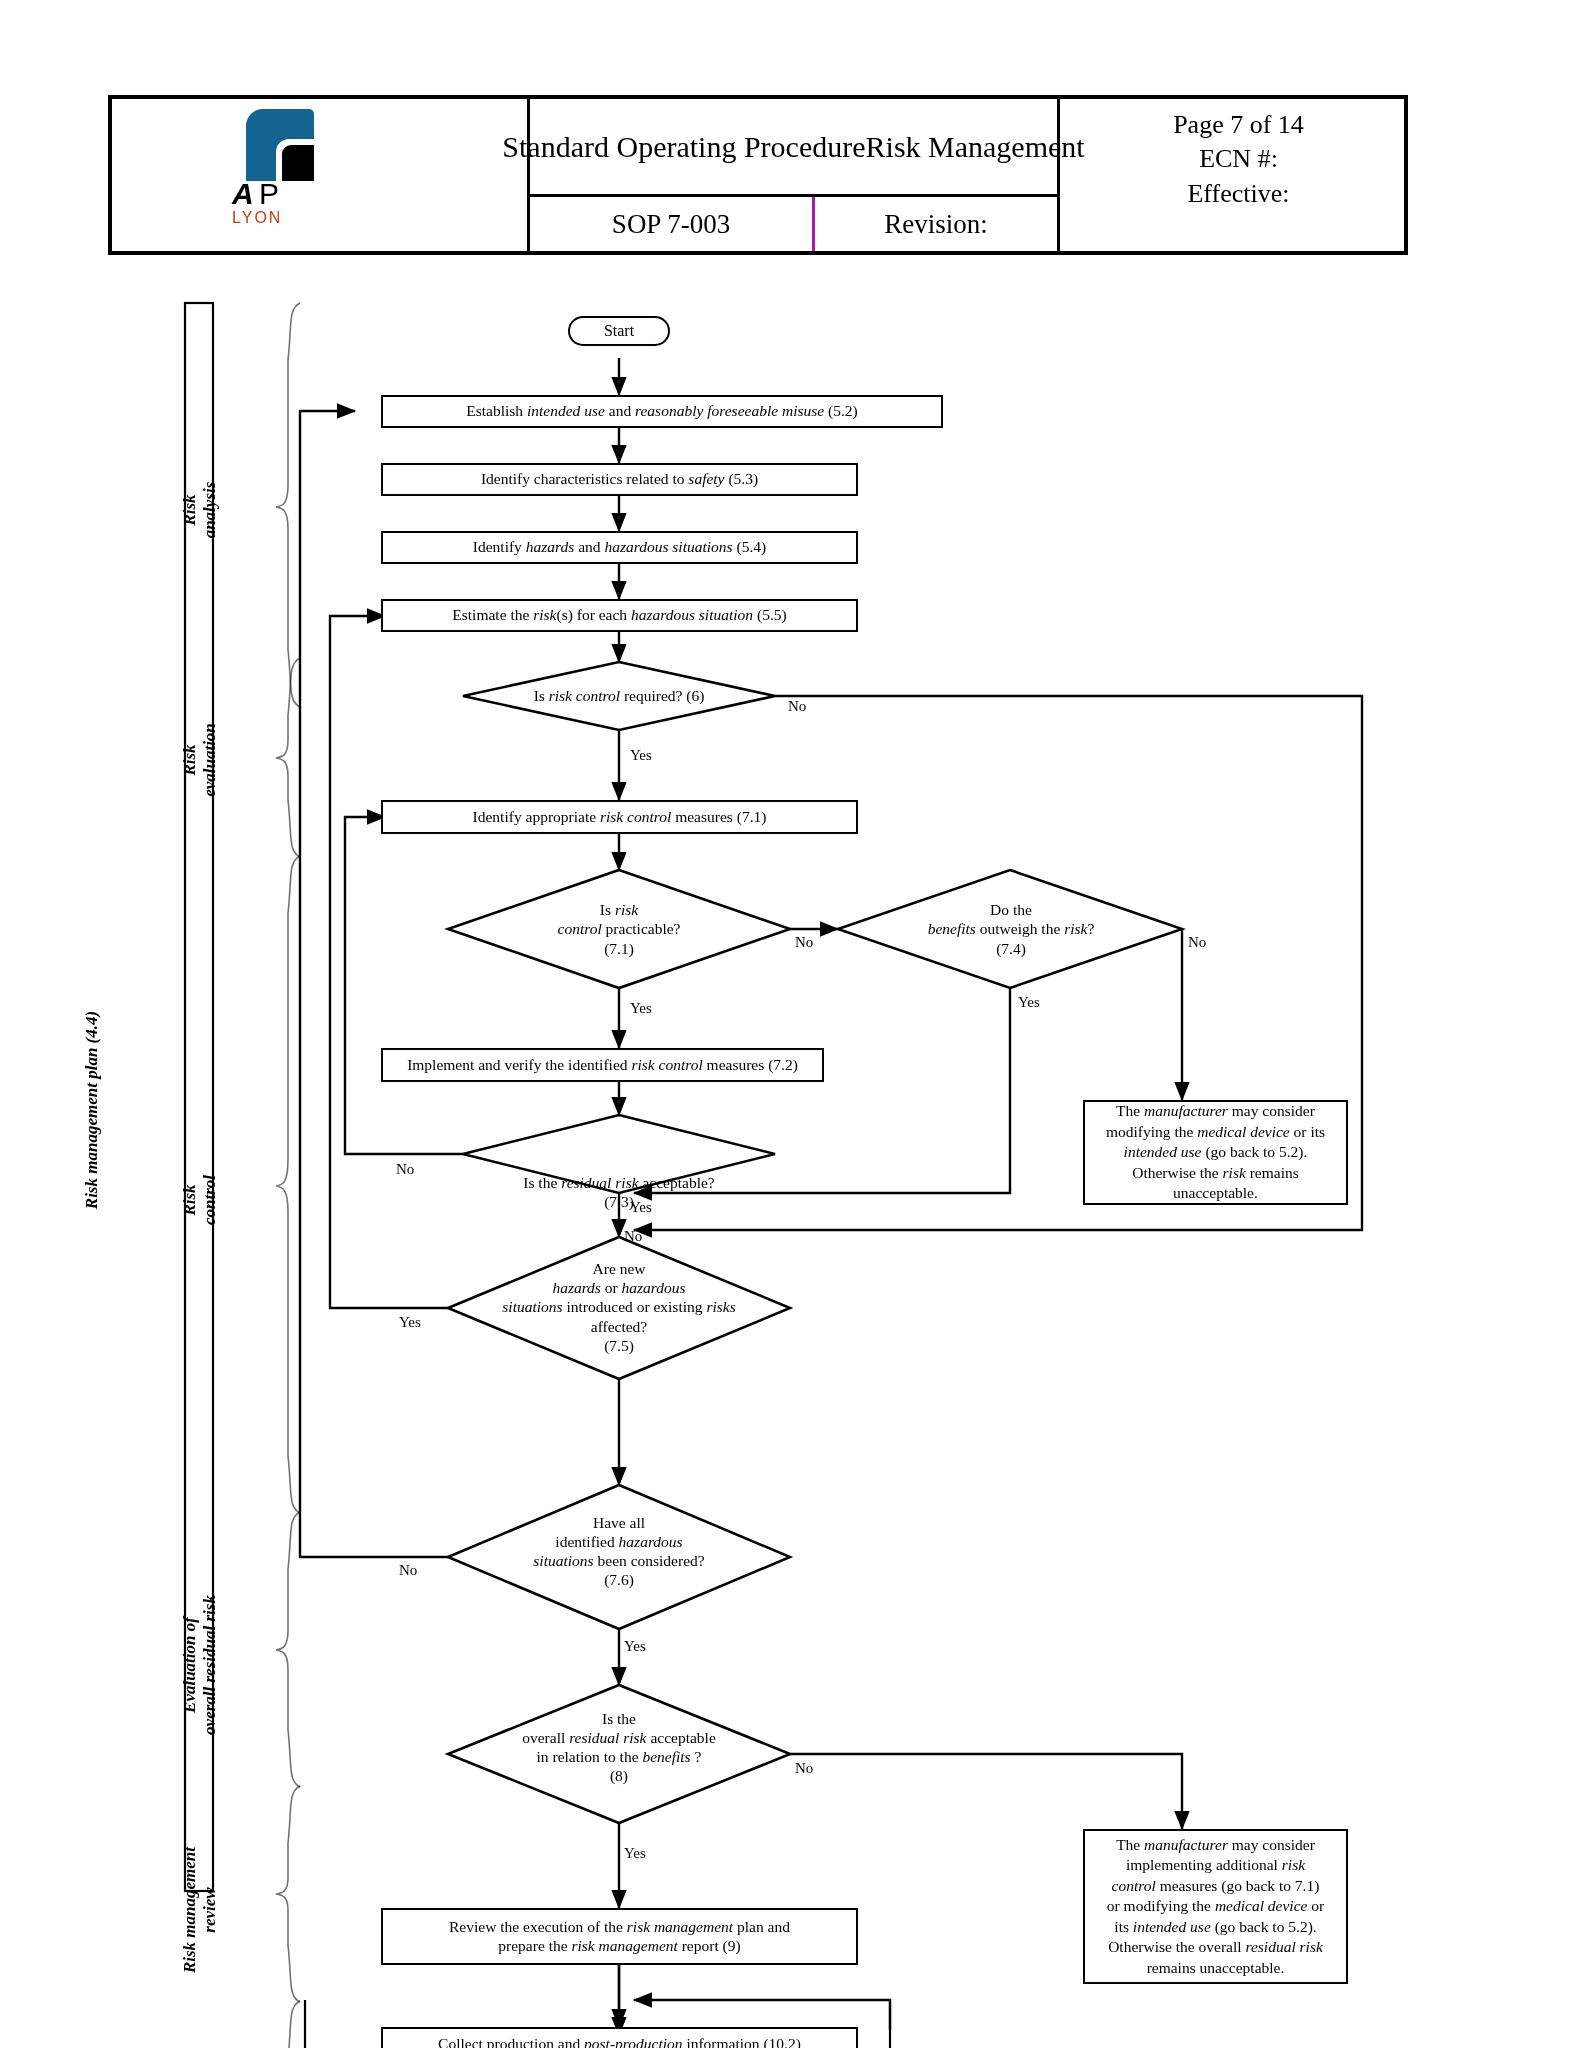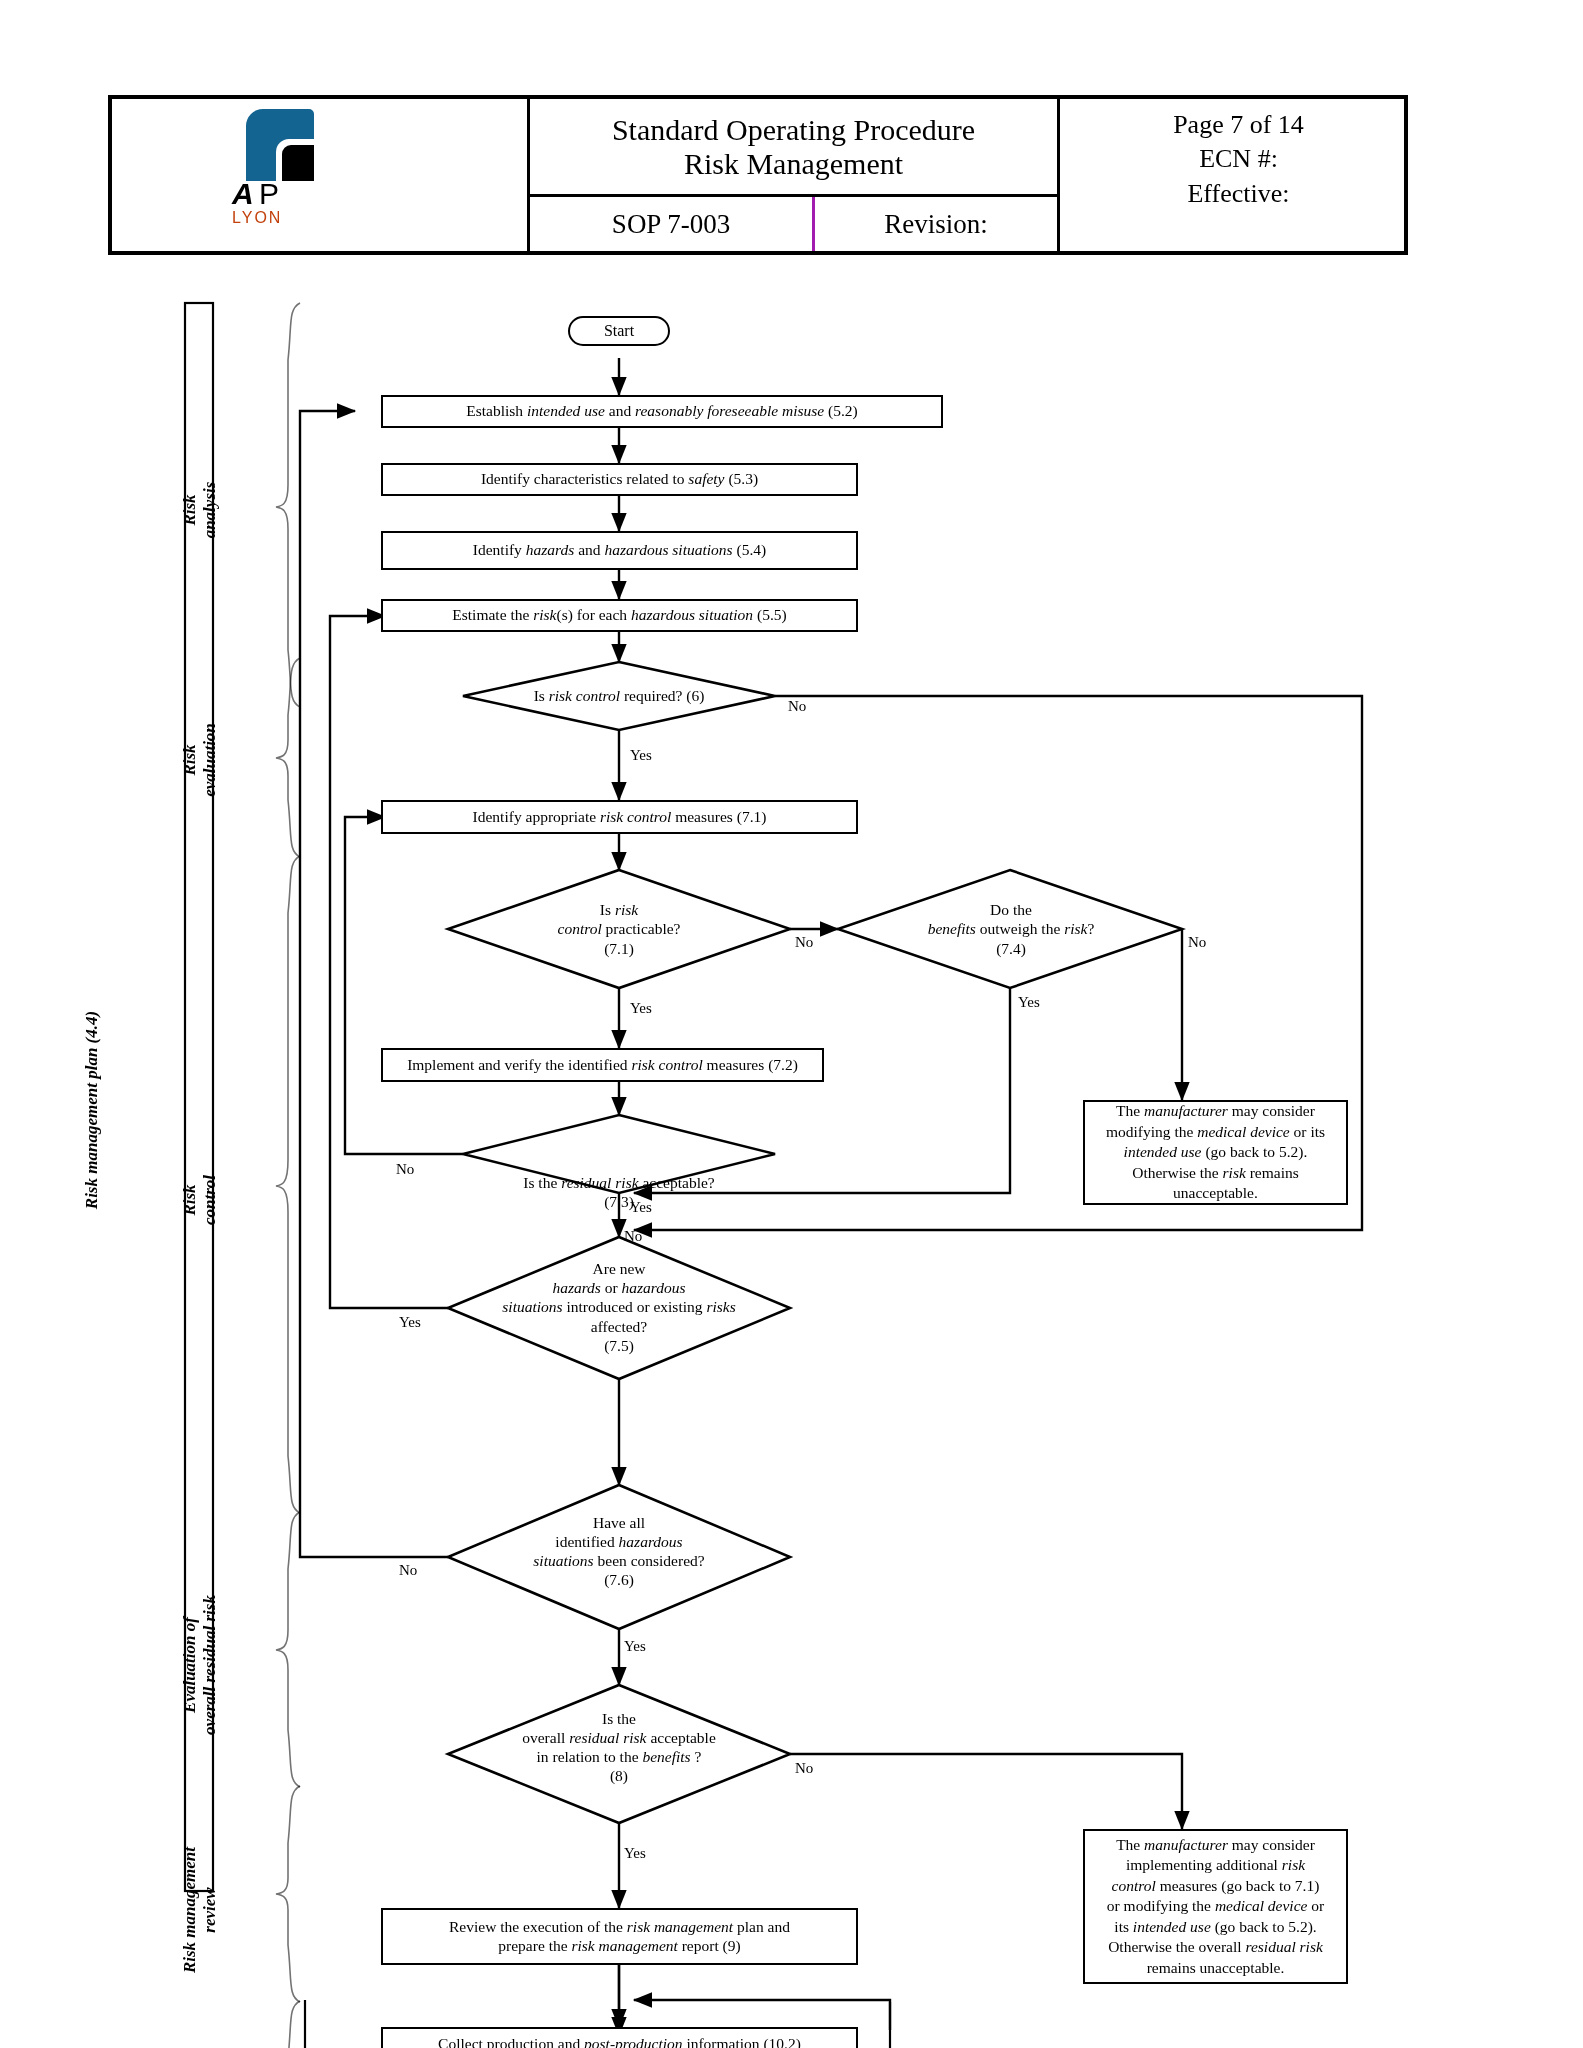--- a/index.html
+++ b/index.html
@@ -38,21 +38,20 @@
     border-right: 3px solid #000;
     box-sizing: border-box;
     display: flex;
     flex-direction: column;
   }
   .hdr-title-row {
     flex: 0 0 98px;
     border-bottom: 3px solid #000;
     box-sizing: border-box;
     display: flex;
-    flex-direction: column;
     align-items: center;
     justify-content: center;
     line-height: 1.12;
   }
   .hdr-title-line {
     font-size: 30px;
     white-space: nowrap;
   }
   .hdr-sub-row {
     flex: 1 1 auto;
@@ -349,21 +348,21 @@
   <div class="node terminal" style="left:568px; top:16px; width:102px; height:30px;">
     <span>Start</span>
   </div>
 
   <div class="node proc" style="left:381px; top:95px; width:562px; height:33px;">
     <span>Establish <em>intended use</em>  and <em>reasonably foreseeable misuse</em>  (5.2)</span>
   </div>
   <div class="node proc" style="left:381px; top:163px; width:477px; height:33px;">
     <span>Identify characteristics related to <em>safety</em> (5.3)</span>
   </div>
-  <div class="node proc" style="left:381px; top:231px; width:477px; height:39px;">
+  <div class="node proc" style="left:381px; top:231px; width:477px; height:33px;">
     <span>Identify <em>hazards</em> and <em>hazardous situations</em> (5.4)</span>
   </div>
   <div class="node proc" style="left:381px; top:299px; width:477px; height:33px;">
     <span>Estimate the <em>risk</em>(s) for each <em>hazardous situation</em>  (5.5)</span>
   </div>
 
   <div class="diamond-label" style="left:489px; top:381px; width:260px; height:30px;">
     <span>Is <em>risk control</em> required? (6)</span>
   </div>
 

